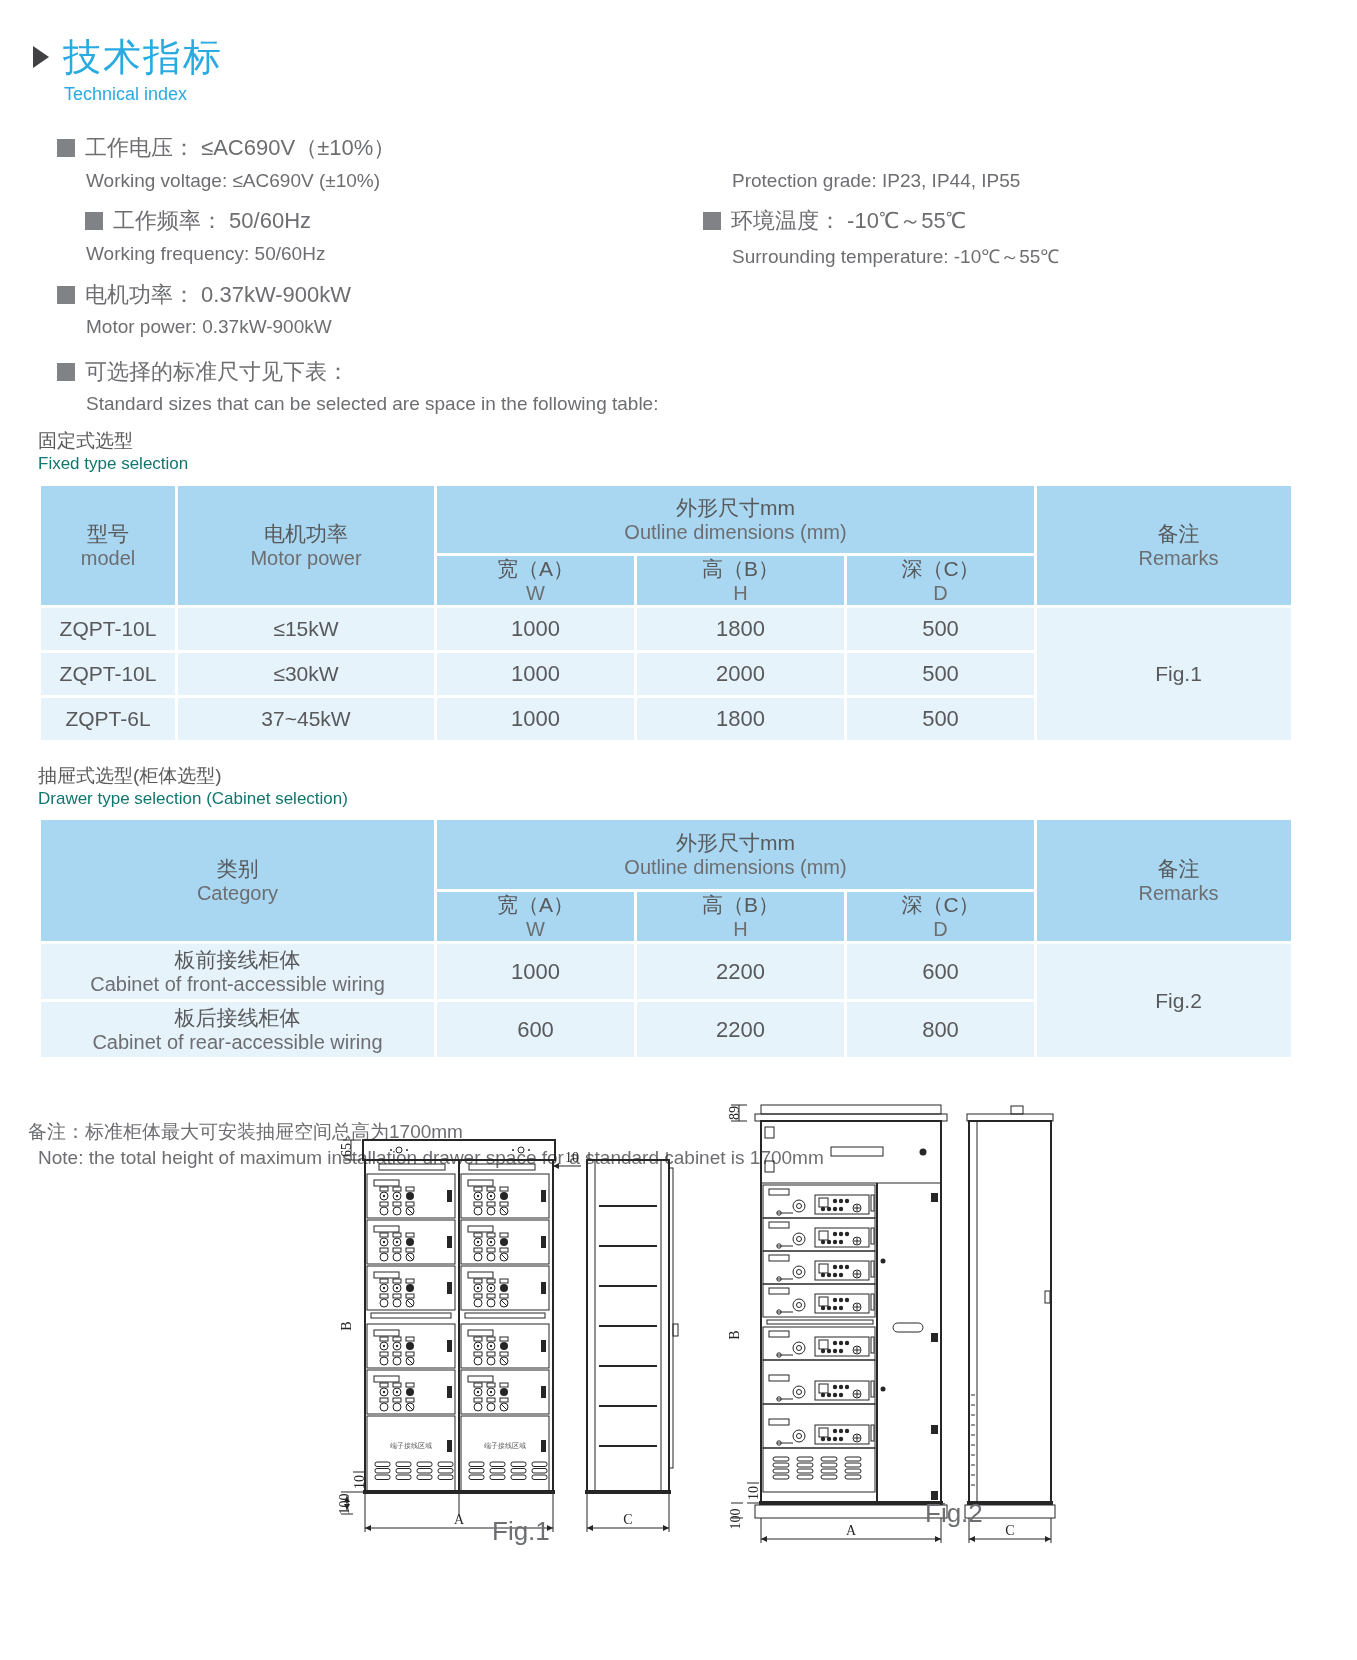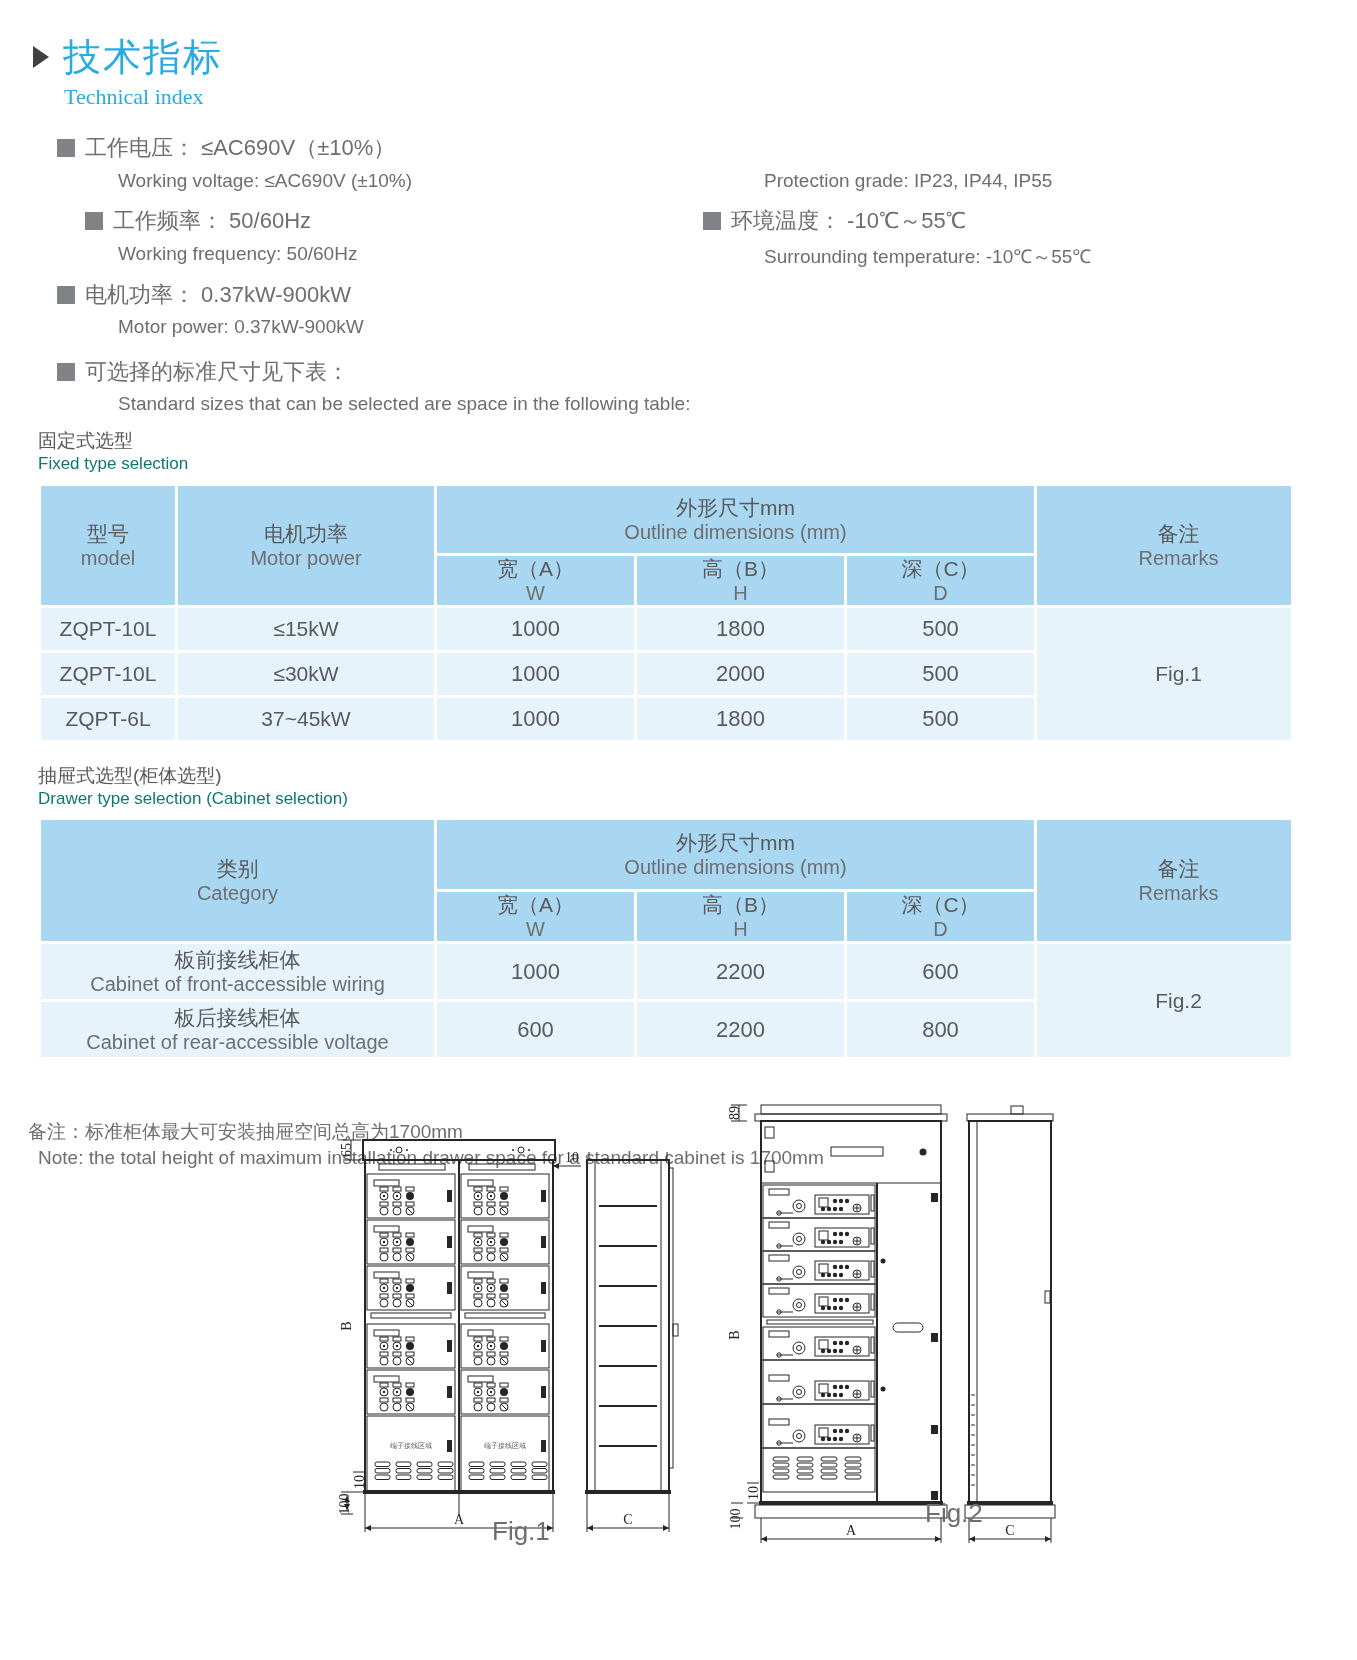--- a/index.html
+++ b/index.html
@@ -4,25 +4,25 @@
 <style>
   html,body{margin:0;padding:0;background:#fff;}
   .page{position:relative;width:1291px;height:1660px;background:#fff;overflow:hidden;
         font-family:"Liberation Sans",sans-serif;color:#6d6e71;}
   .abs{position:absolute;}
 
   
   .title-arrow{position:absolute;left:33px;top:46px;width:0;height:0;
     border-left:16px solid #414042;border-top:11px solid transparent;border-bottom:11px solid transparent;}
   .page-title{position:absolute;left:63px;top:32px;font-size:38px;color:#29abe2;letter-spacing:2px;}
-  .page-subtitle{position:absolute;left:64px;top:84px;font-size:22px;color:#29abe2;font-family:Liberation Serif, serif;}
+  .page-subtitle{position:absolute;left:64px;top:84px;font-size:18px;color:#29abe2;}
 
   
   .spec-zh{font-size:22px;color:#6d6e71;white-space:nowrap;}
-  .spec-en{font-size:19px;color:#6d6e71;white-space:nowrap;margin-left:32px;}
+  .spec-en{font-size:19px;color:#6d6e71;white-space:nowrap;}
   .sq{display:inline-block;width:18px;height:18px;background:#808285;margin-right:10px;vertical-align:-2px;}
 
   .sec-zh{font-size:19px;color:#58595b;}
   .sec-en{font-size:17px;color:#0f766e;}
 
   
   table.t{border-collapse:collapse;table-layout:fixed;}
   table.t td,table.t th{border:3px solid #fff;text-align:center;vertical-align:middle;
       font-weight:normal;padding:0;color:#58595b;}
   .hd{background:#a9d7f1;}
@@ -186,21 +186,21 @@
         <div class="c-en">Cabinet of front-accessible wiring</div>
       </td>
       <td class="bd num">1000</td>
       <td class="bd num">2200</td>
       <td class="bd num">600</td>
       <td class="bd fig-ref" rowspan="2">Fig.2</td>
     </tr>
     <tr style="height:58px;">
       <td class="bd">
         <div class="c-zh">板后接线柜体</div>
-        <div class="c-en">Cabinet of rear-accessible voltage</div>
+        <div class="c-en">Cabinet of rear-accessible wiring</div>
       </td>
       <td class="bd num">600</td>
       <td class="bd num">2200</td>
       <td class="bd num">800</td>
     </tr>
   </tbody>
     </table>
 
   <div class="abs note-line" style="left:28px;top:1119px;">备注：标准柜体最大可安装抽屉空间总高为1700mm</div>
   <div class="abs note-line" style="left:38px;top:1147px;">Note: the total height of maximum installation drawer space for a standard cabinet is 1700mm</div>

